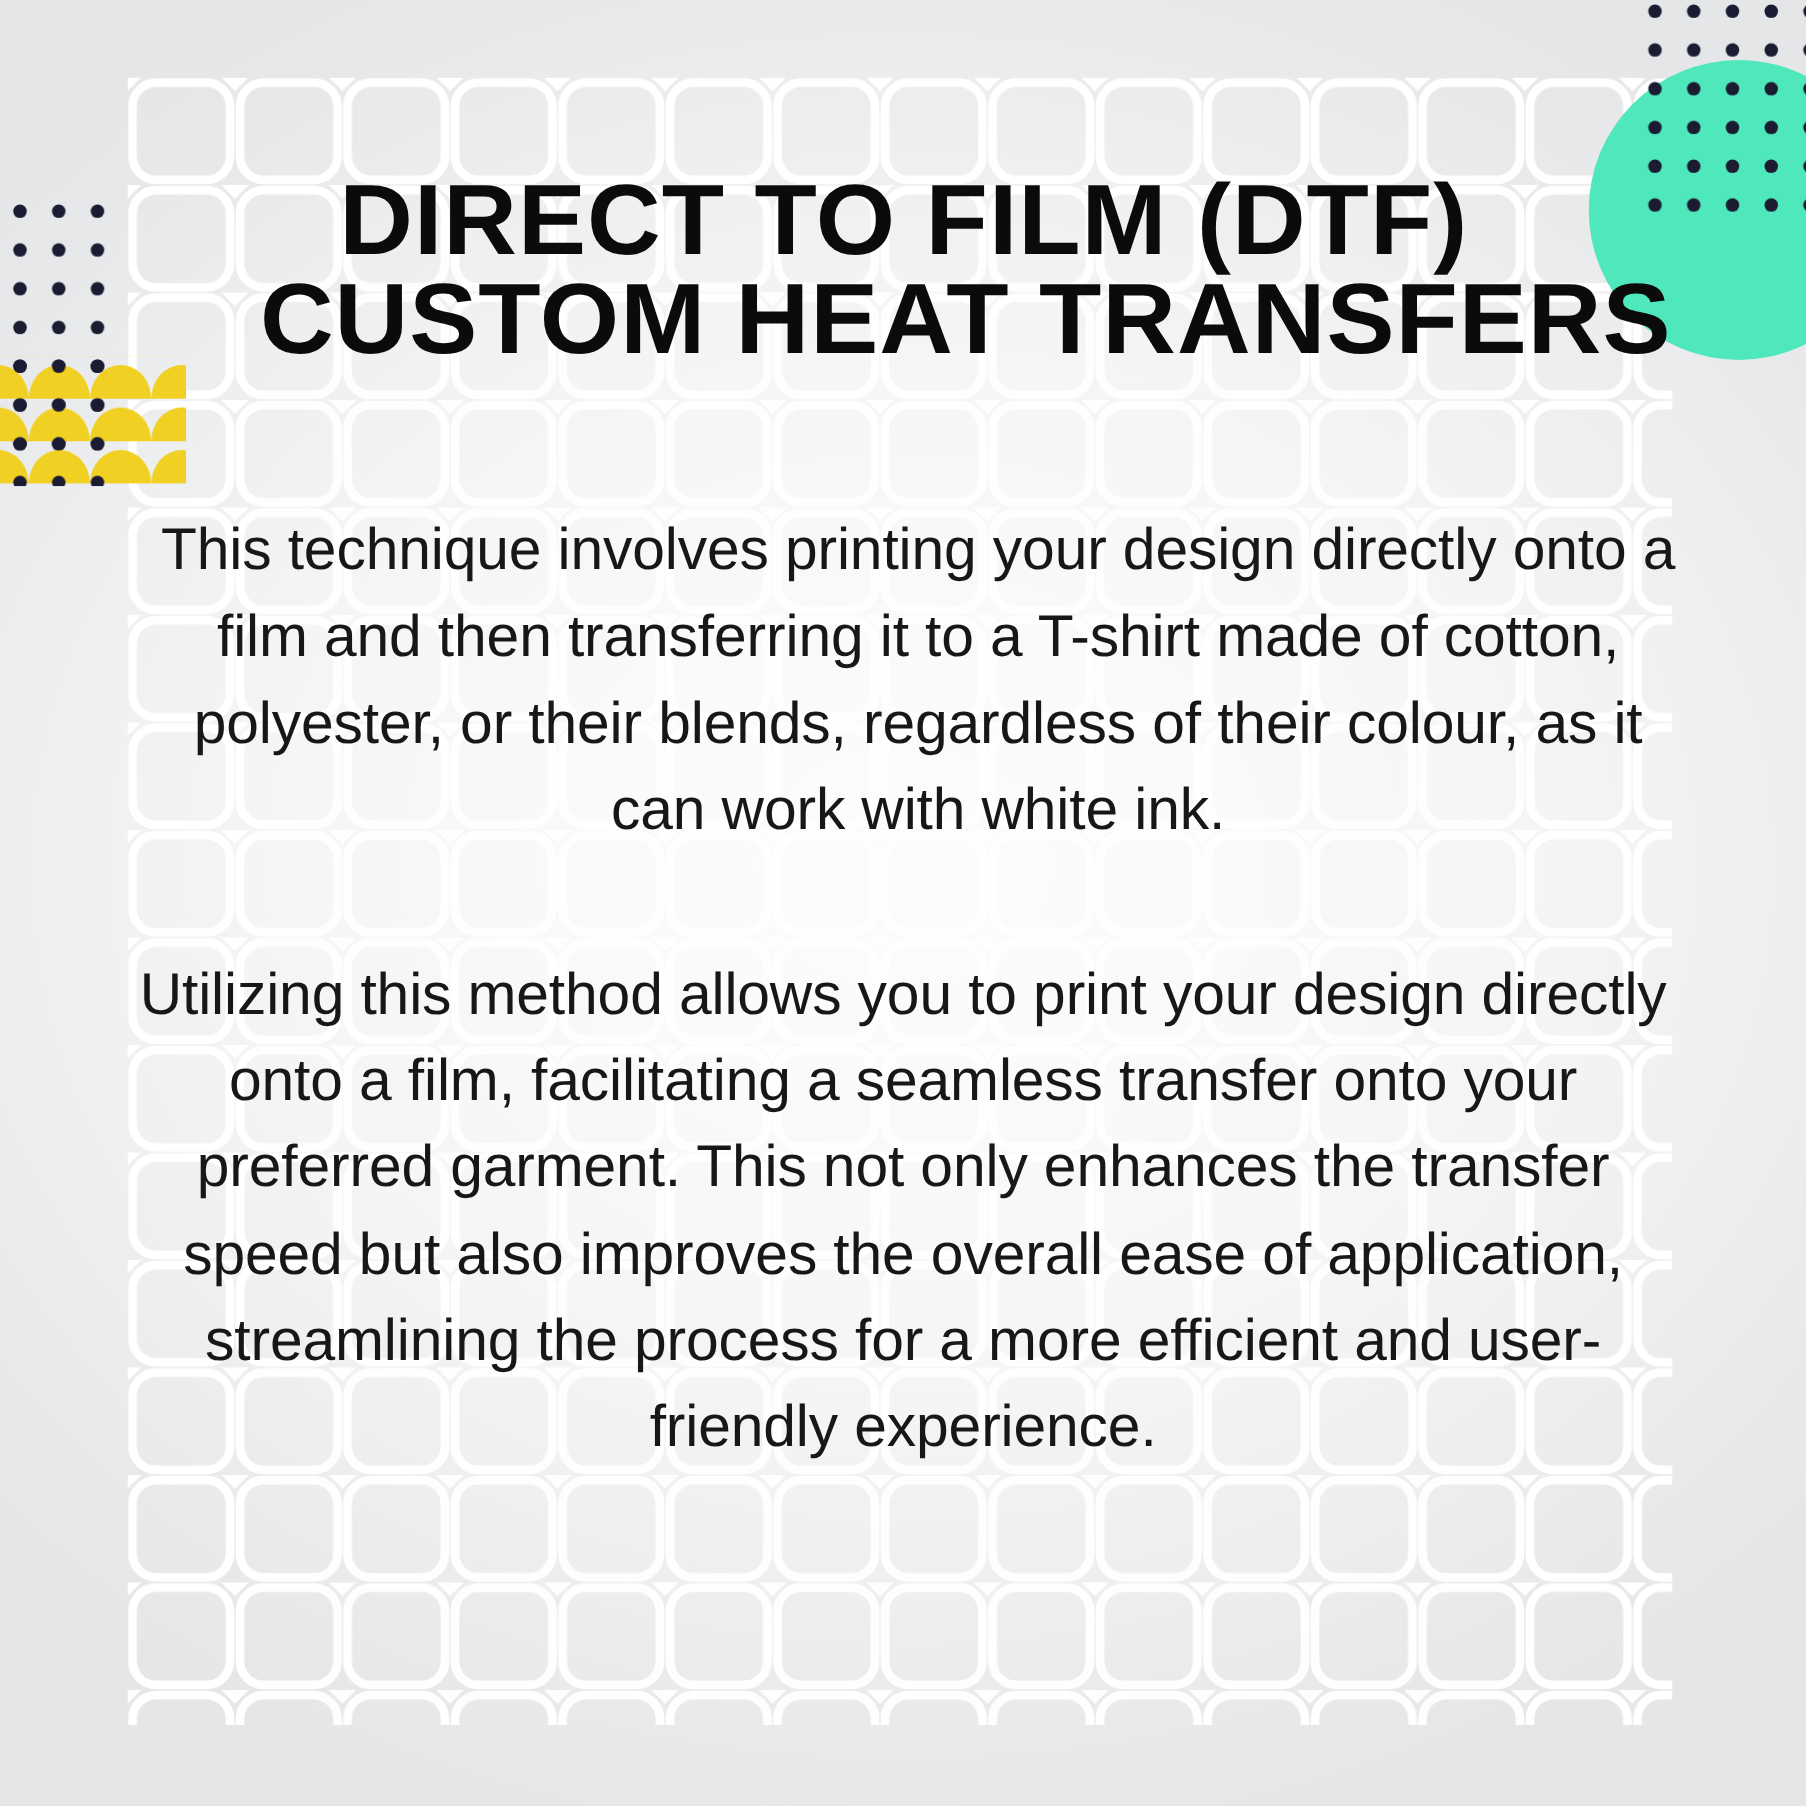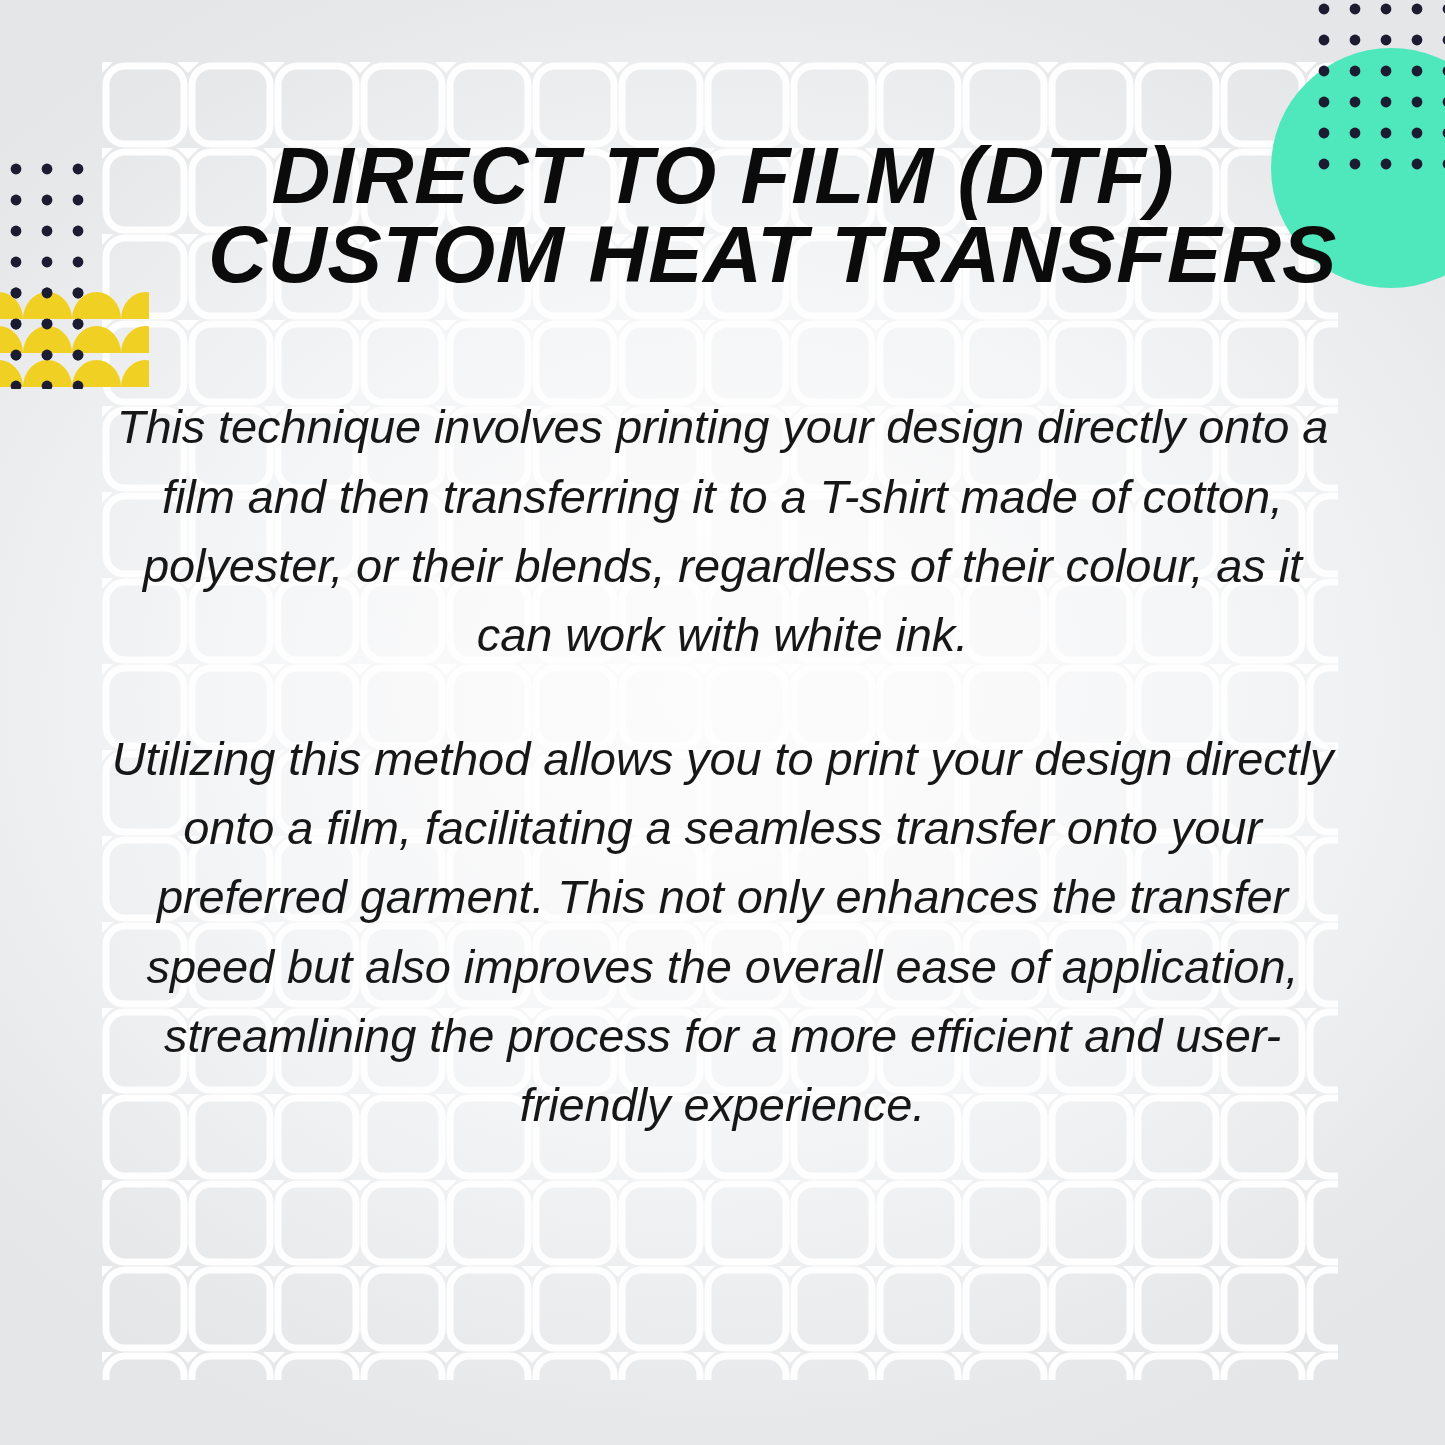--- a/index.html
+++ b/index.html
@@ -14,21 +14,20 @@
     overflow: hidden;
     font-family: "Liberation Sans", sans-serif;
     background:
       radial-gradient(ellipse 68% 56% at 50% 48%,
         #FCFCFD 0%,
         #FAFAFB 24%,
         #F4F5F6 52%,
         #EDEEF0 74%,
         #E8E9EB 88%,
         #E5E6E8 100%);
-    font-style: italic;
   }
 
   
   #grid-layer {
     position: absolute;
     left: 102px;
     top: 62px;
     width: 1236px;
     height: 1318px;
     pointer-events: none;
@@ -85,21 +84,21 @@
   #title .tl { display: block; white-space: nowrap; }
 
   #body-copy {
     width: 1245px;
     margin-top: 98px;
     display: flex;
     flex-direction: column;
     gap: 54px;
   }
   .para {
-    margin: 0;
+    margin: 12px;
     text-align: center;
     color: #171717;
     font-family: "Liberation Sans Narrow", "Liberation Sans", sans-serif;
     font-weight: 400;
     font-size: 47px;
     line-height: 1.475;
     letter-spacing: -0.1px;
   }
   .para.p1 { width: 1245px; }
   .para.p2 { width: 1265px; margin-left: -10px; }

